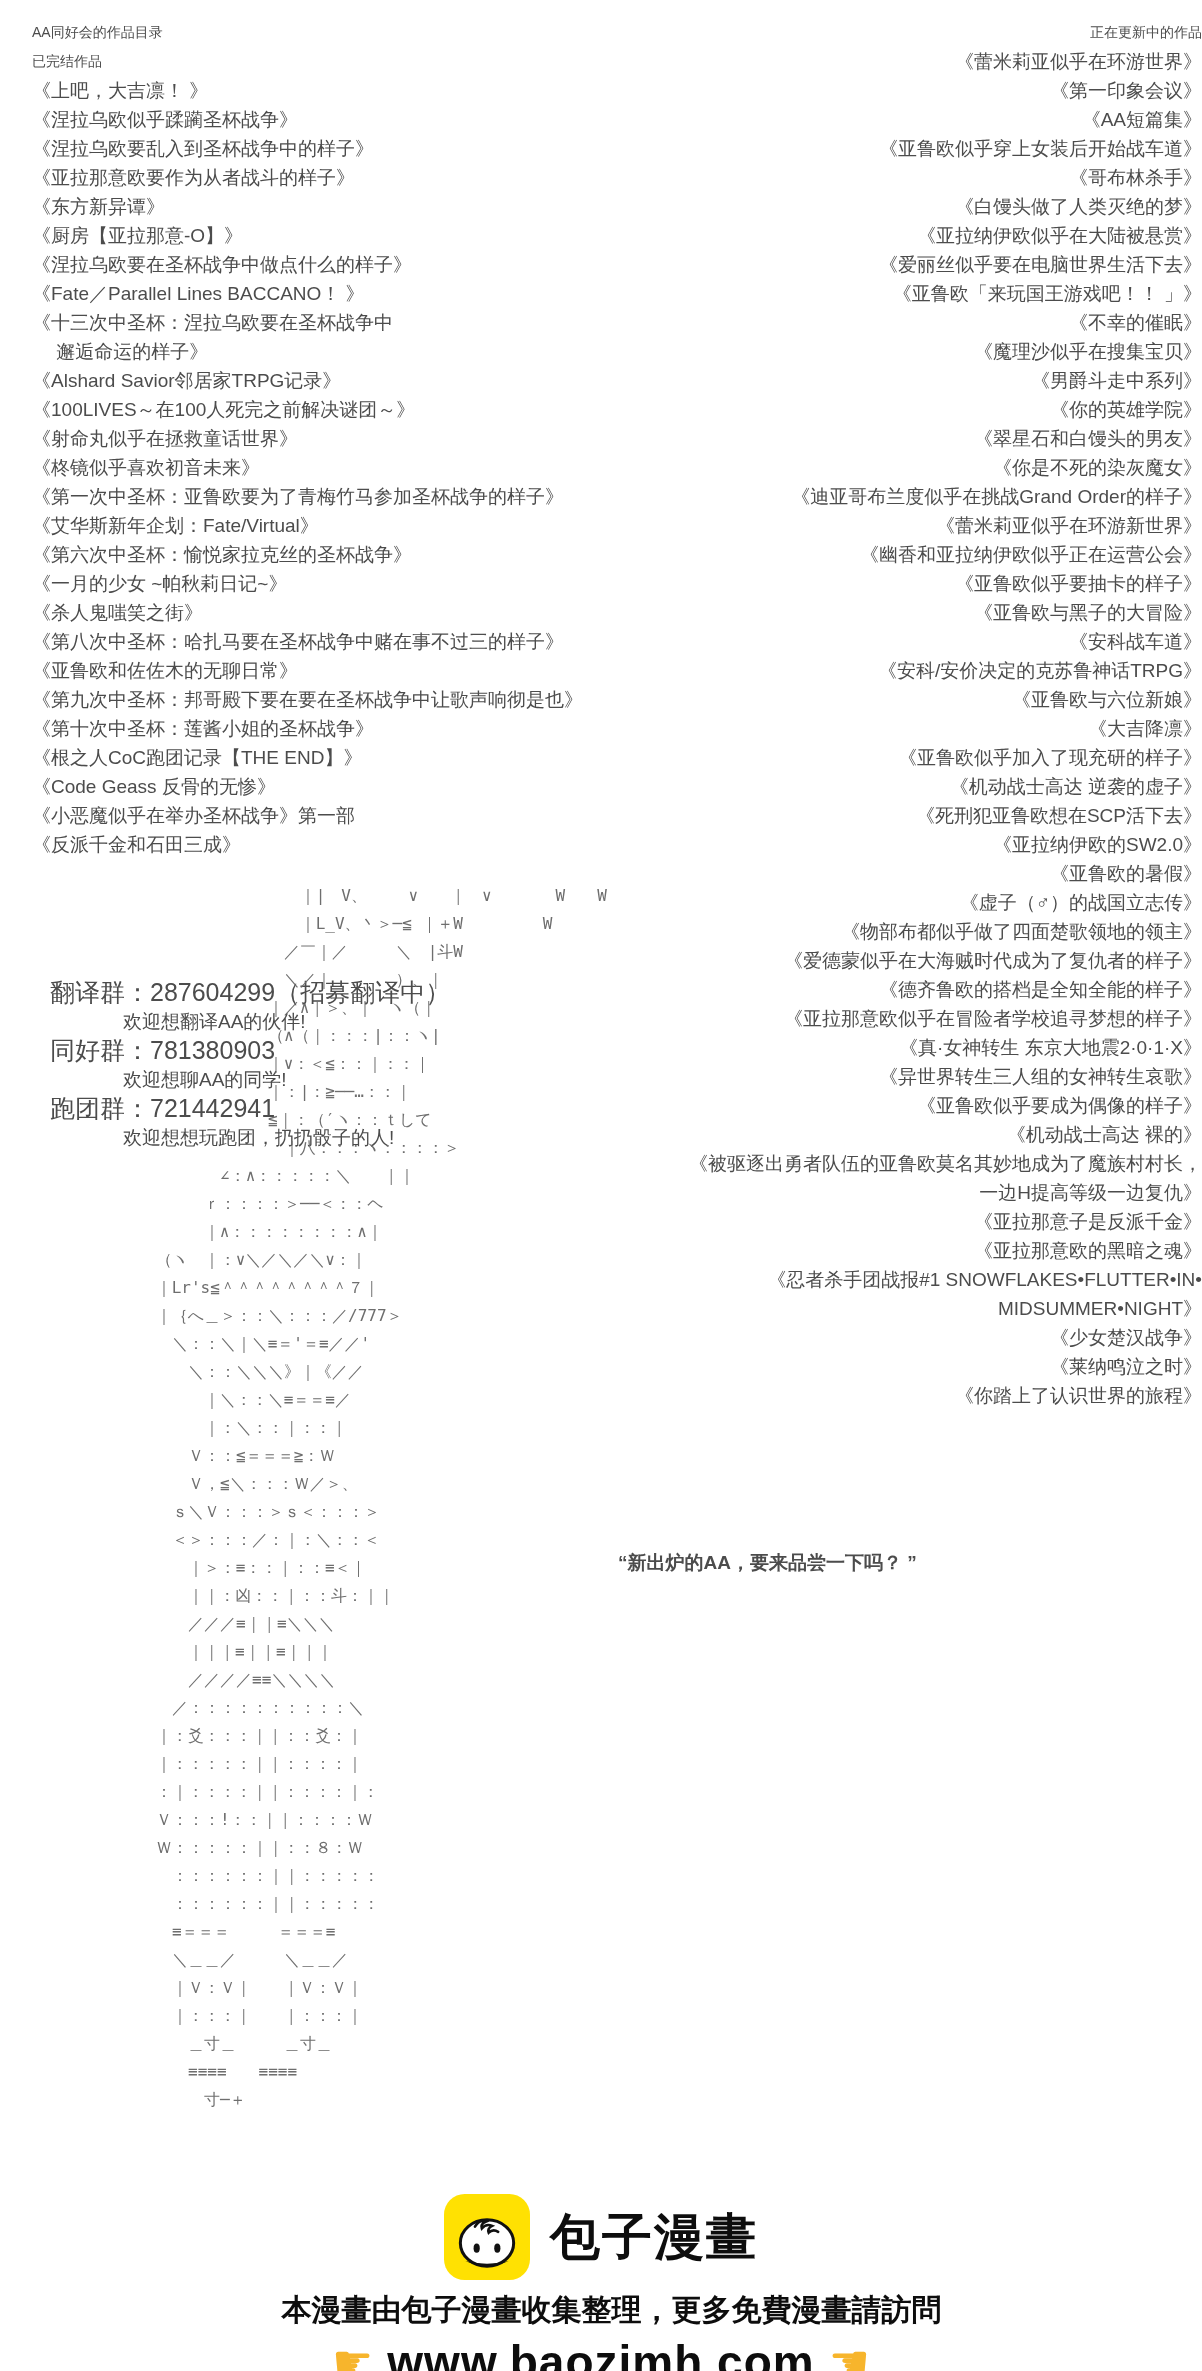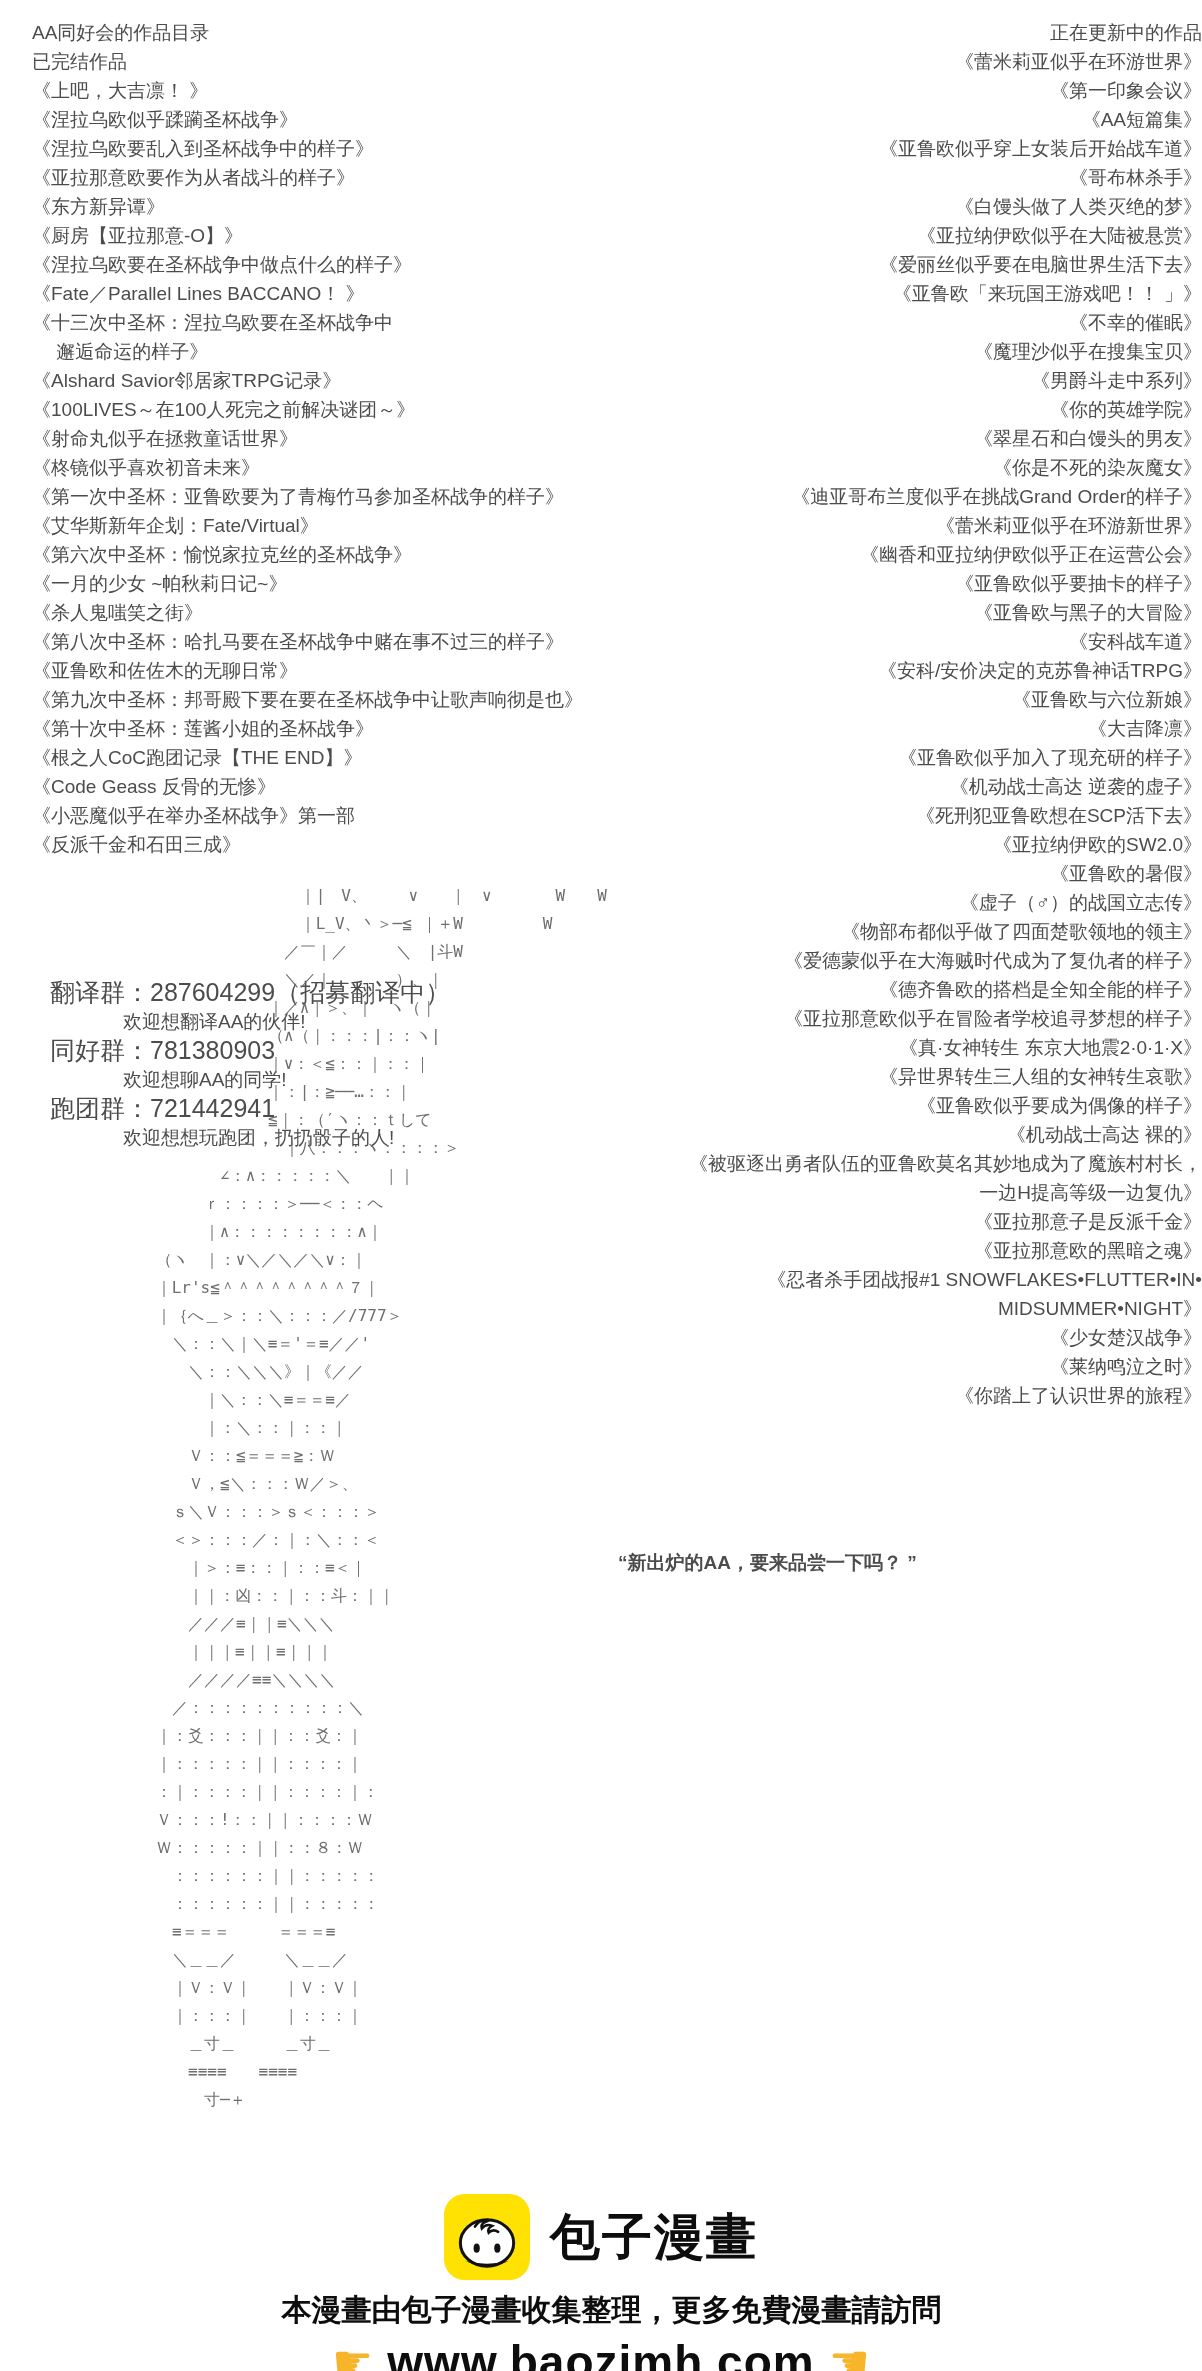--- a/index.html
+++ b/index.html
@@ -2,21 +2,21 @@
 <html><head>
 <meta charset="utf-8">
 <style>
   html,body{margin:0;padding:0;background:#fff;}
   .page{position:relative;width:1202px;height:2371px;background:#ffffff;overflow:hidden;
         font-family:"Liberation Sans",sans-serif;color:#4c4c4c;}
   .col{position:absolute;top:18px;}
   #left-col{left:32px;width:578px;}
   #right-col{left:610px;width:592px;text-align:right;}
   .line{white-space:pre;font-size:19px;line-height:29px;height:29px;}
-  .col-title{font-size:19px;line-height:29px;height:29px;white-space:pre;}
+  .col-title{font-size:14px;line-height:29px;height:29px;white-space:pre;}
   #groups{position:absolute;left:50px;top:978px;}
   .group-main{font-size:25px;line-height:29px;height:29px;white-space:pre;}
   .group-note{font-size:19px;line-height:29px;height:29px;white-space:pre;margin-left:73px;}
   #quote{position:absolute;left:618px;top:1548px;font-size:19px;line-height:29px;white-space:pre;font-weight:bold;}
   #ascii-art{position:absolute;left:140px;top:882px;margin:0;
              font-family:"DejaVu Sans Mono",monospace;font-size:16px;line-height:28px;
              color:#6e6e6e;}
   #ascii-art .aa-line{white-space:pre;height:28px;}
   
   #footer{position:absolute;left:0;top:2192px;width:1202px;text-align:center;color:#0d0d0d;}

